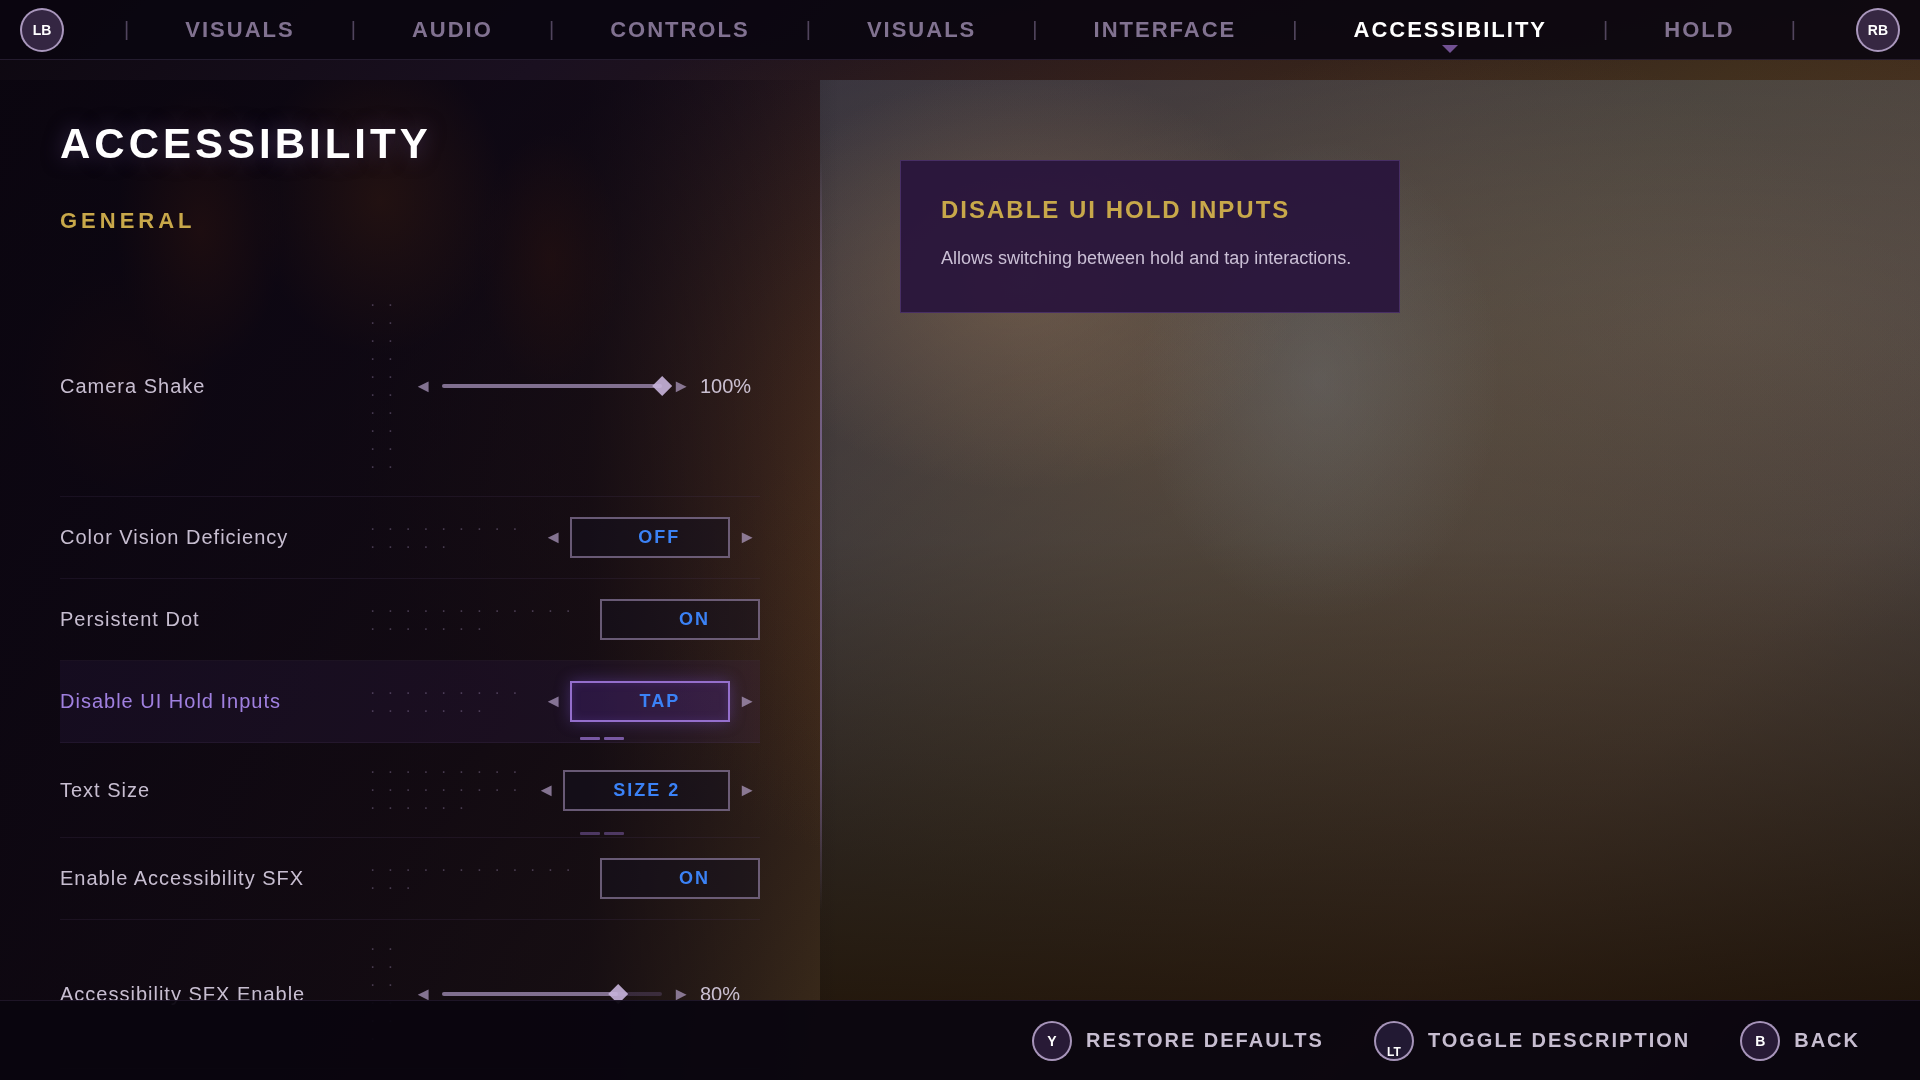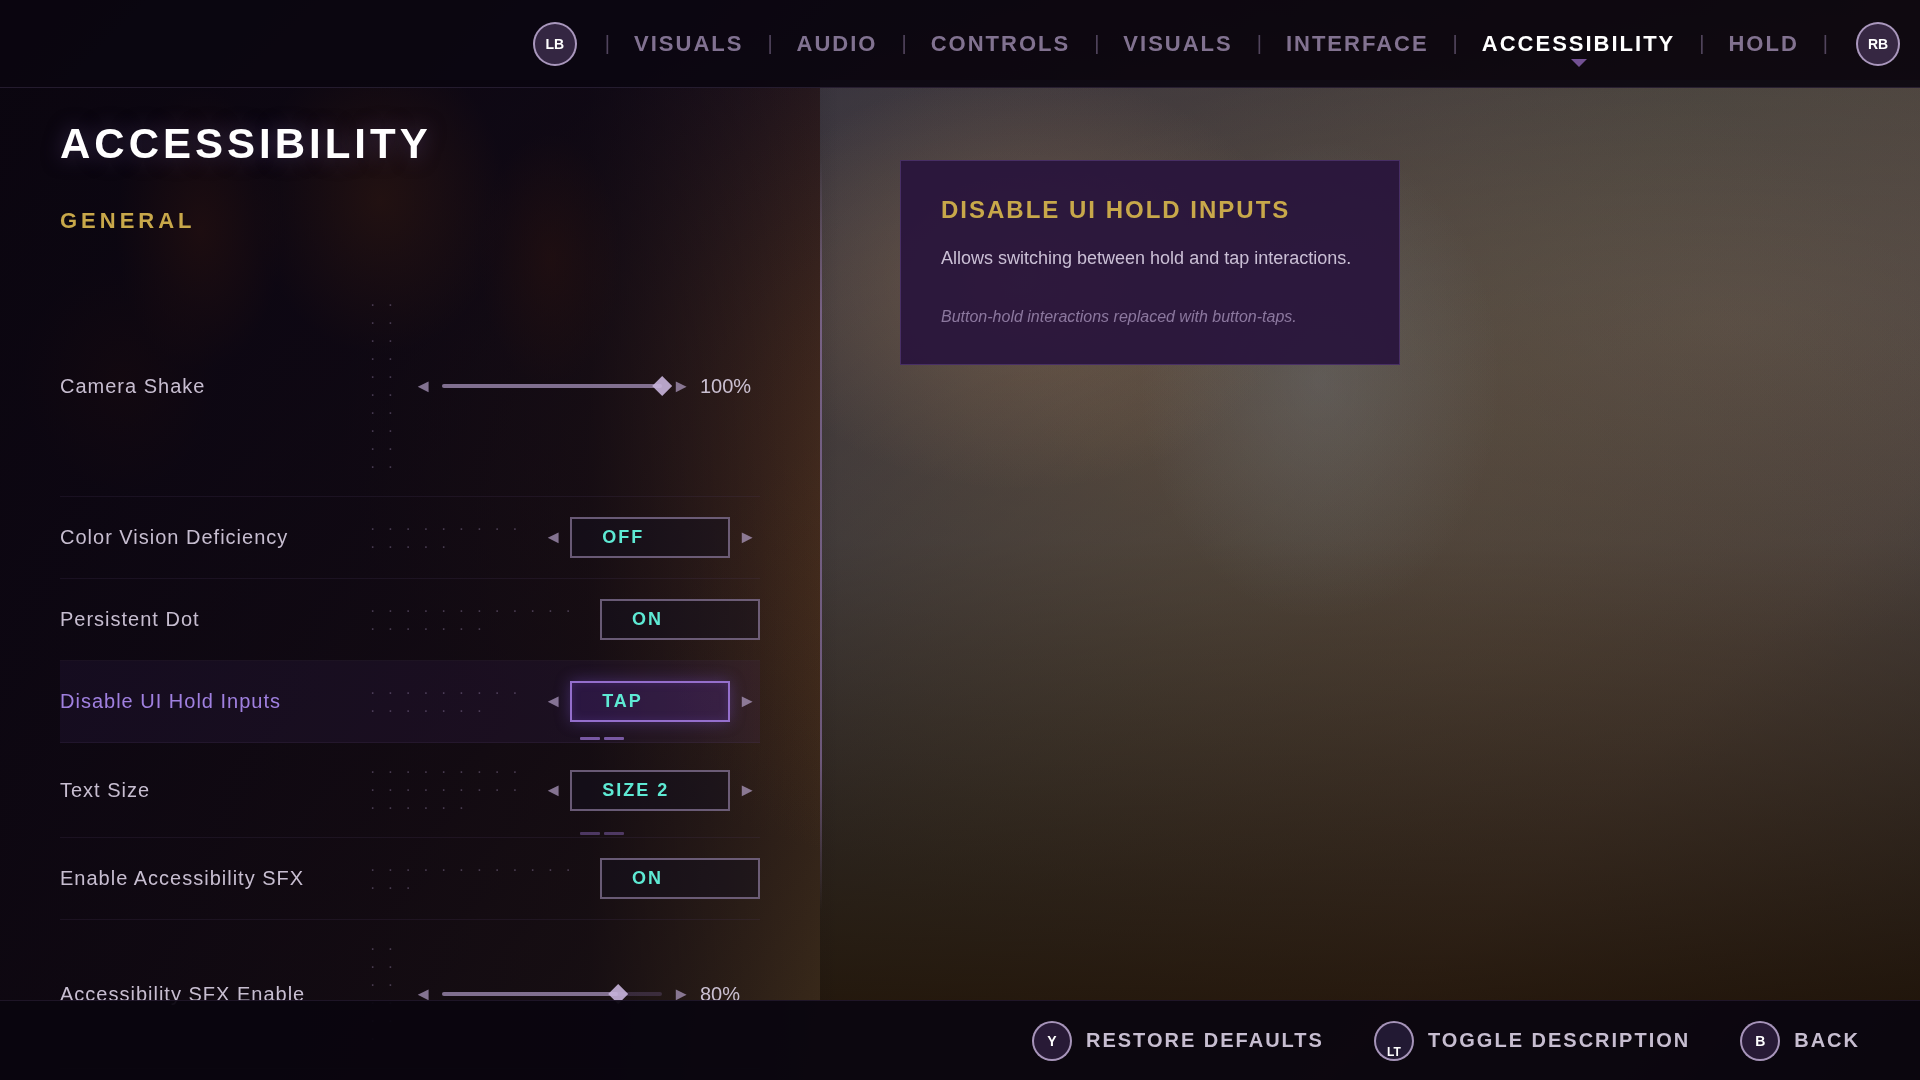--- a/index.html
+++ b/index.html
@@ -75,24 +75,24 @@
       background: linear-gradient(to bottom, transparent, rgba(150,120,180,0.6) 20%, rgba(150,120,180,0.6) 80%, transparent);
       z-index: 10;
     }
 
     
     .top-nav {
       position: absolute;
       top: 0;
       left: 0;
       right: 0;
-      height: 88px;
-      display: flex;
-      align-items: center;
-      justify-content: flex-end;
+      height: 60px;
+      display: flex;
+      align-items: center;
+      justify-content: space-between;
       gap: 0;
       background: rgba(10,5,15,0.9);
       border-bottom: 1px solid rgba(100,80,120,0.3);
       z-index: 20;
     }
 
     .nav-btn {
       width: 44px;
       height: 44px;
       border-radius: 50%;
@@ -264,27 +264,27 @@
     }
 
     .toggle-arrow-left, .toggle-arrow-right {
       color: rgba(180,160,200,0.7);
       font-size: 18px;
       padding: 0 4px;
     }
 
     .toggle-box {
       border: 2px solid rgba(160,140,180,0.6);
-      padding: 8px 30px;
-      color: #5eead4;
+      padding: 8px 48px;
+      color: #3b82f6;
       font-size: 18px;
       letter-spacing: 2px;
       font-weight: bold;
       min-width: 160px;
-      text-align: left;
+      text-align: right;
       background: rgba(20,15,30,0.5);
     }
 
     .toggle-box.active-control {
       border-color: rgba(160,120,220,0.9);
       background: rgba(80,40,140,0.3);
       box-shadow: 0 0 15px rgba(120,80,200,0.4), inset 0 0 10px rgba(120,80,200,0.2);
     }
 
     
@@ -320,21 +320,21 @@
       font-size: 24px;
       letter-spacing: 2px;
       font-weight: bold;
       margin-bottom: 20px;
     }
 
     .desc-body {
       color: rgba(220,210,230,0.9);
       font-size: 18px;
       line-height: 1.6;
-      margin-bottom: 32px;
+      margin-bottom: 4px;
     }
 
     .desc-note {
       color: rgba(180,160,200,0.7);
       font-size: 16px;
       font-style: italic;
       line-height: 1.5;
     }
 
     
@@ -509,21 +509,20 @@
         <span class="slider-value">80%</span>
       </div>
     </div>
 
   </div>
 </main>
 
 <div class="description-panel">
   <div class="desc-title">DISABLE UI HOLD INPUTS</div>
   <div class="desc-body">Allows switching between hold and tap interactions.</div>
-  <div class="desc-note">Button-hold interactions replaced with button-taps.</div>
 </div>
 
 <footer class="bottom-bar">
   <div class="bottom-action">
     <div class="bottom-btn">
       <span>Y</span>
     </div>
     <span class="bottom-label">RESTORE DEFAULTS</span>
   </div>
   <div class="bottom-action">

